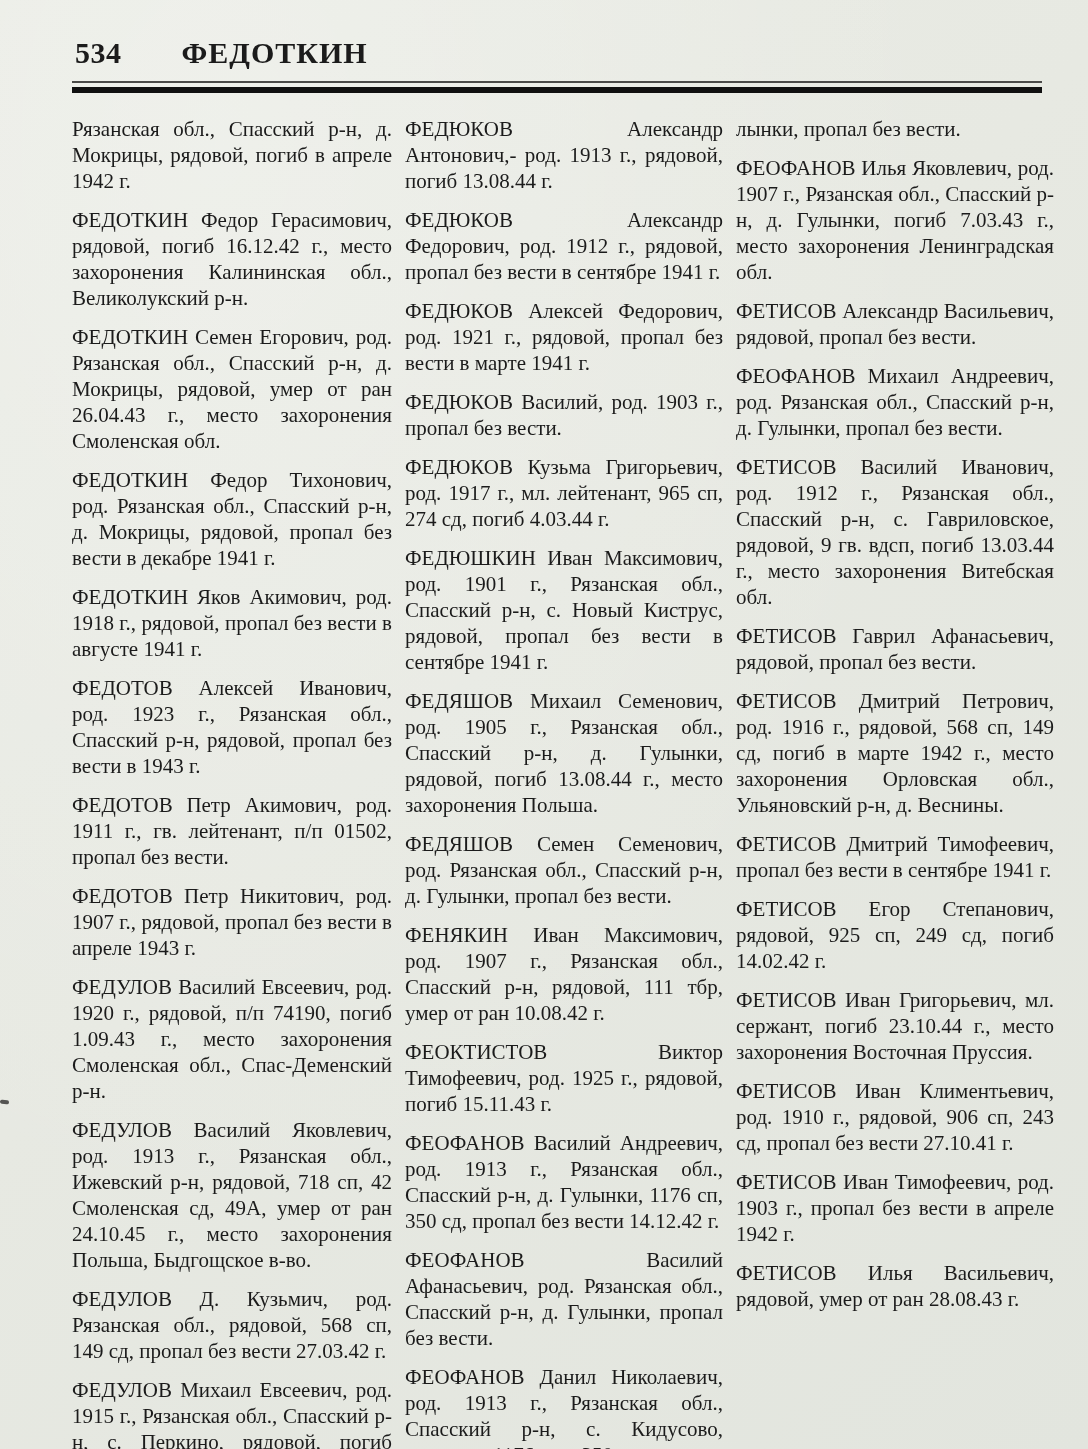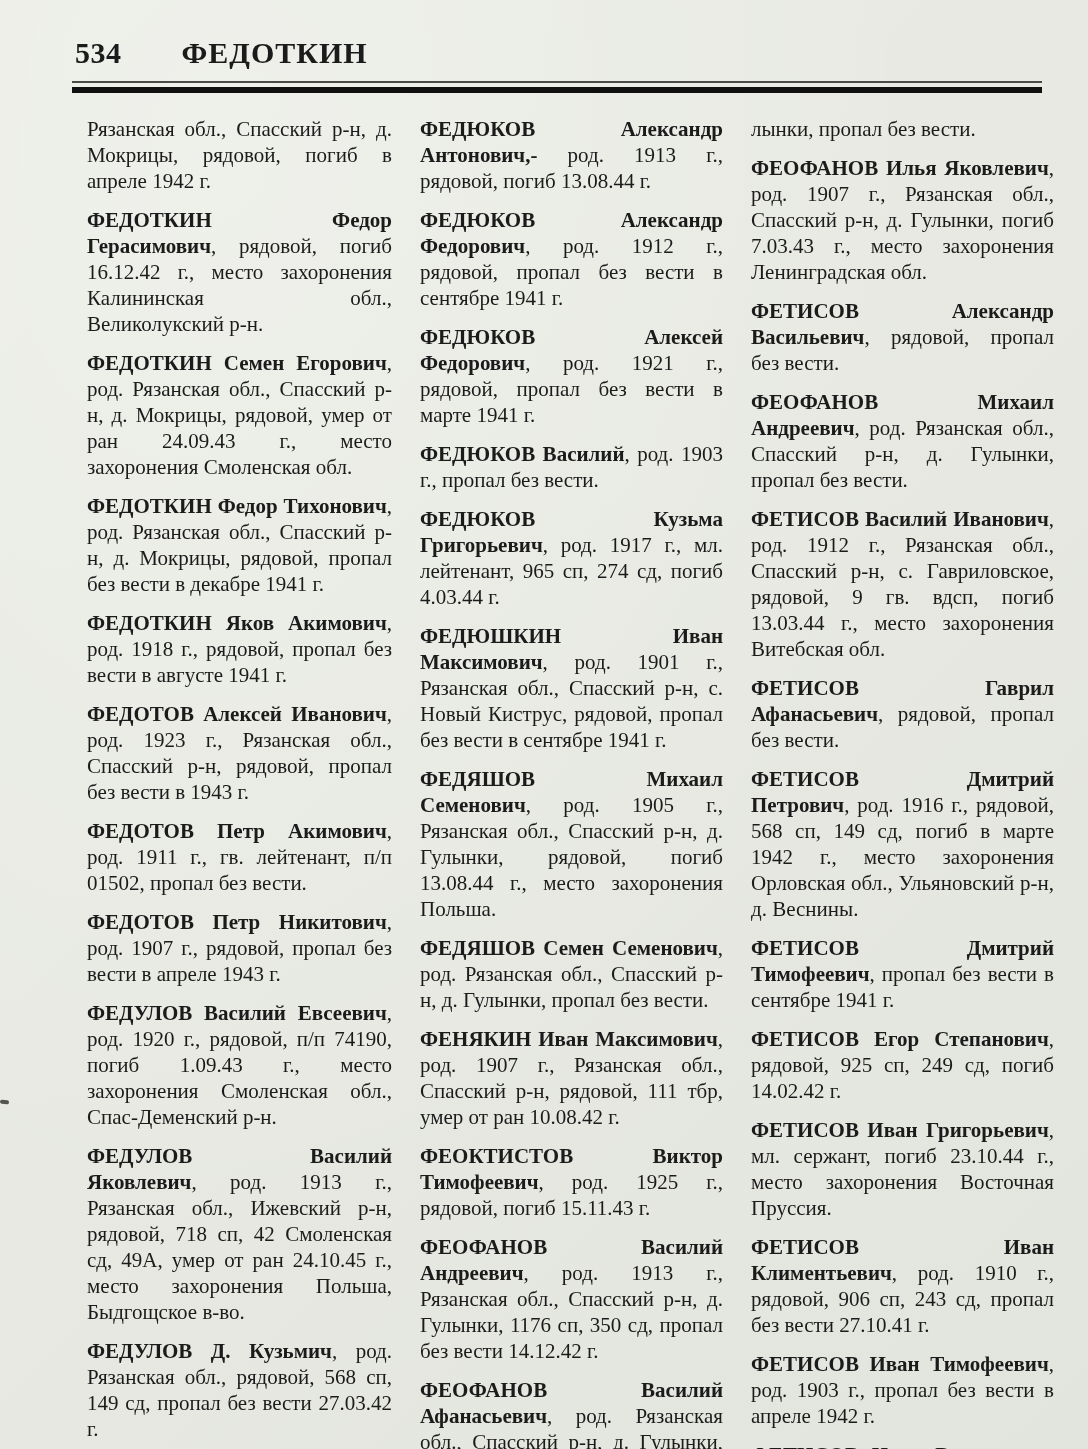--- a/index.html
+++ b/index.html
@@ -23,25 +23,25 @@
   .rule{position:absolute;left:72px;top:81px;width:970px;}
   .rule-thin{height:2px;background:#4a4a48;margin-bottom:4px;}
   .rule-thick{height:6px;background:#101010;}
   .columns{
     position:absolute;left:72px;top:116px;width:982px;
     display:flex;justify-content:space-between;
   }
   .col{width:318px;}
   .col:first-child{width:320px;}
   .entry{
-    margin:0 0 13px 15px;
+    margin:0 0 13px 0;
     font-size:21px;line-height:26px;
     text-align:justify;
   }
-  .entry .surname{font-weight:bold;}
+  .entry .surname{font-weight:normal;}
   .speck{
     position:absolute;left:0px;top:1100px;width:9px;height:4px;
     background:#3a3a38;border-radius:2px;transform:rotate(8deg);
     opacity:.85;
   }
 </style>
 </head>
 <body>
 
 <div class="page" style="--ink: #1b1b1b;">
@@ -52,21 +52,21 @@
 
   <div class="rule">
     <div class="rule-thin"></div>
     <div class="rule-thick"></div>
   </div>
 
   <main class="columns">
     <div class="col">
         <p class="entry"><span>Рязанская обл., Спасский р-н, д. Мокрицы, рядовой, погиб в апреле 1942 г.</span></p>
         <p class="entry"><span class="surname">ФЕДОТКИН Федор Герасимович</span><span>, рядовой, погиб 16.12.42 г., место захоронения Калининская обл., Великолукский р-н.</span></p>
-        <p class="entry"><span class="surname">ФЕДОТКИН Семен Егорович</span><span>, род. Рязанская обл., Спасский р-н, д. Мокрицы, рядовой, умер от ран 24.09.43 г., место захоронения Смоленская обл.</span></p>
+        <p class="entry"><span class="surname">ФЕДОТКИН Семен Егорович</span><span>, род. Рязанская обл., Спасский р-н, д. Мокрицы, рядовой, умер от ран 26.04.43 г., место захоронения Смоленская обл.</span></p>
         <p class="entry"><span class="surname">ФЕДОТКИН Федор Тихонович</span><span>, род. Рязанская обл., Спасский р-н, д. Мокрицы, рядовой, пропал без вести в декабре 1941 г.</span></p>
         <p class="entry"><span class="surname">ФЕДОТКИН Яков Акимович</span><span>, род. 1918 г., рядовой, пропал без вести в августе 1941 г.</span></p>
         <p class="entry"><span class="surname">ФЕДОТОВ Алексей Иванович</span><span>, род. 1923 г., Рязанская обл., Спасский р-н, рядовой, пропал без вести в 1943 г.</span></p>
         <p class="entry"><span class="surname">ФЕДОТОВ Петр Акимович</span><span>, род. 1911 г., гв. лейтенант, п/п 01502, пропал без вести.</span></p>
         <p class="entry"><span class="surname">ФЕДОТОВ Петр Никитович</span><span>, род. 1907 г., рядовой, пропал без вести в апреле 1943 г.</span></p>
         <p class="entry"><span class="surname">ФЕДУЛОВ Василий Евсеевич</span><span>, род. 1920 г., рядовой, п/п 74190, погиб 1.09.43 г., место захоронения Смоленская обл., Спас-Деменский р-н.</span></p>
         <p class="entry"><span class="surname">ФЕДУЛОВ Василий Яковлевич</span><span>, род. 1913 г., Рязанская обл., Ижевский р-н, рядовой, 718 сп, 42 Смоленская сд, 49А, умер от ран 24.10.45 г., место захоронения Польша, Быдгощское в-во.</span></p>
         <p class="entry"><span class="surname">ФЕДУЛОВ Д. Кузьмич</span><span>, род. Рязанская обл., рядовой, 568 сп, 149 сд, пропал без вести 27.03.42 г.</span></p>
         <p class="entry"><span class="surname">ФЕДУЛОВ Михаил Евсеевич</span><span>, род. 1915 г., Рязанская обл., Спасский р-н, с. Перкино, рядовой, погиб 1.07.41 г. на подводной лодке М-81, Балтийский флот.</span></p>
       </div>

